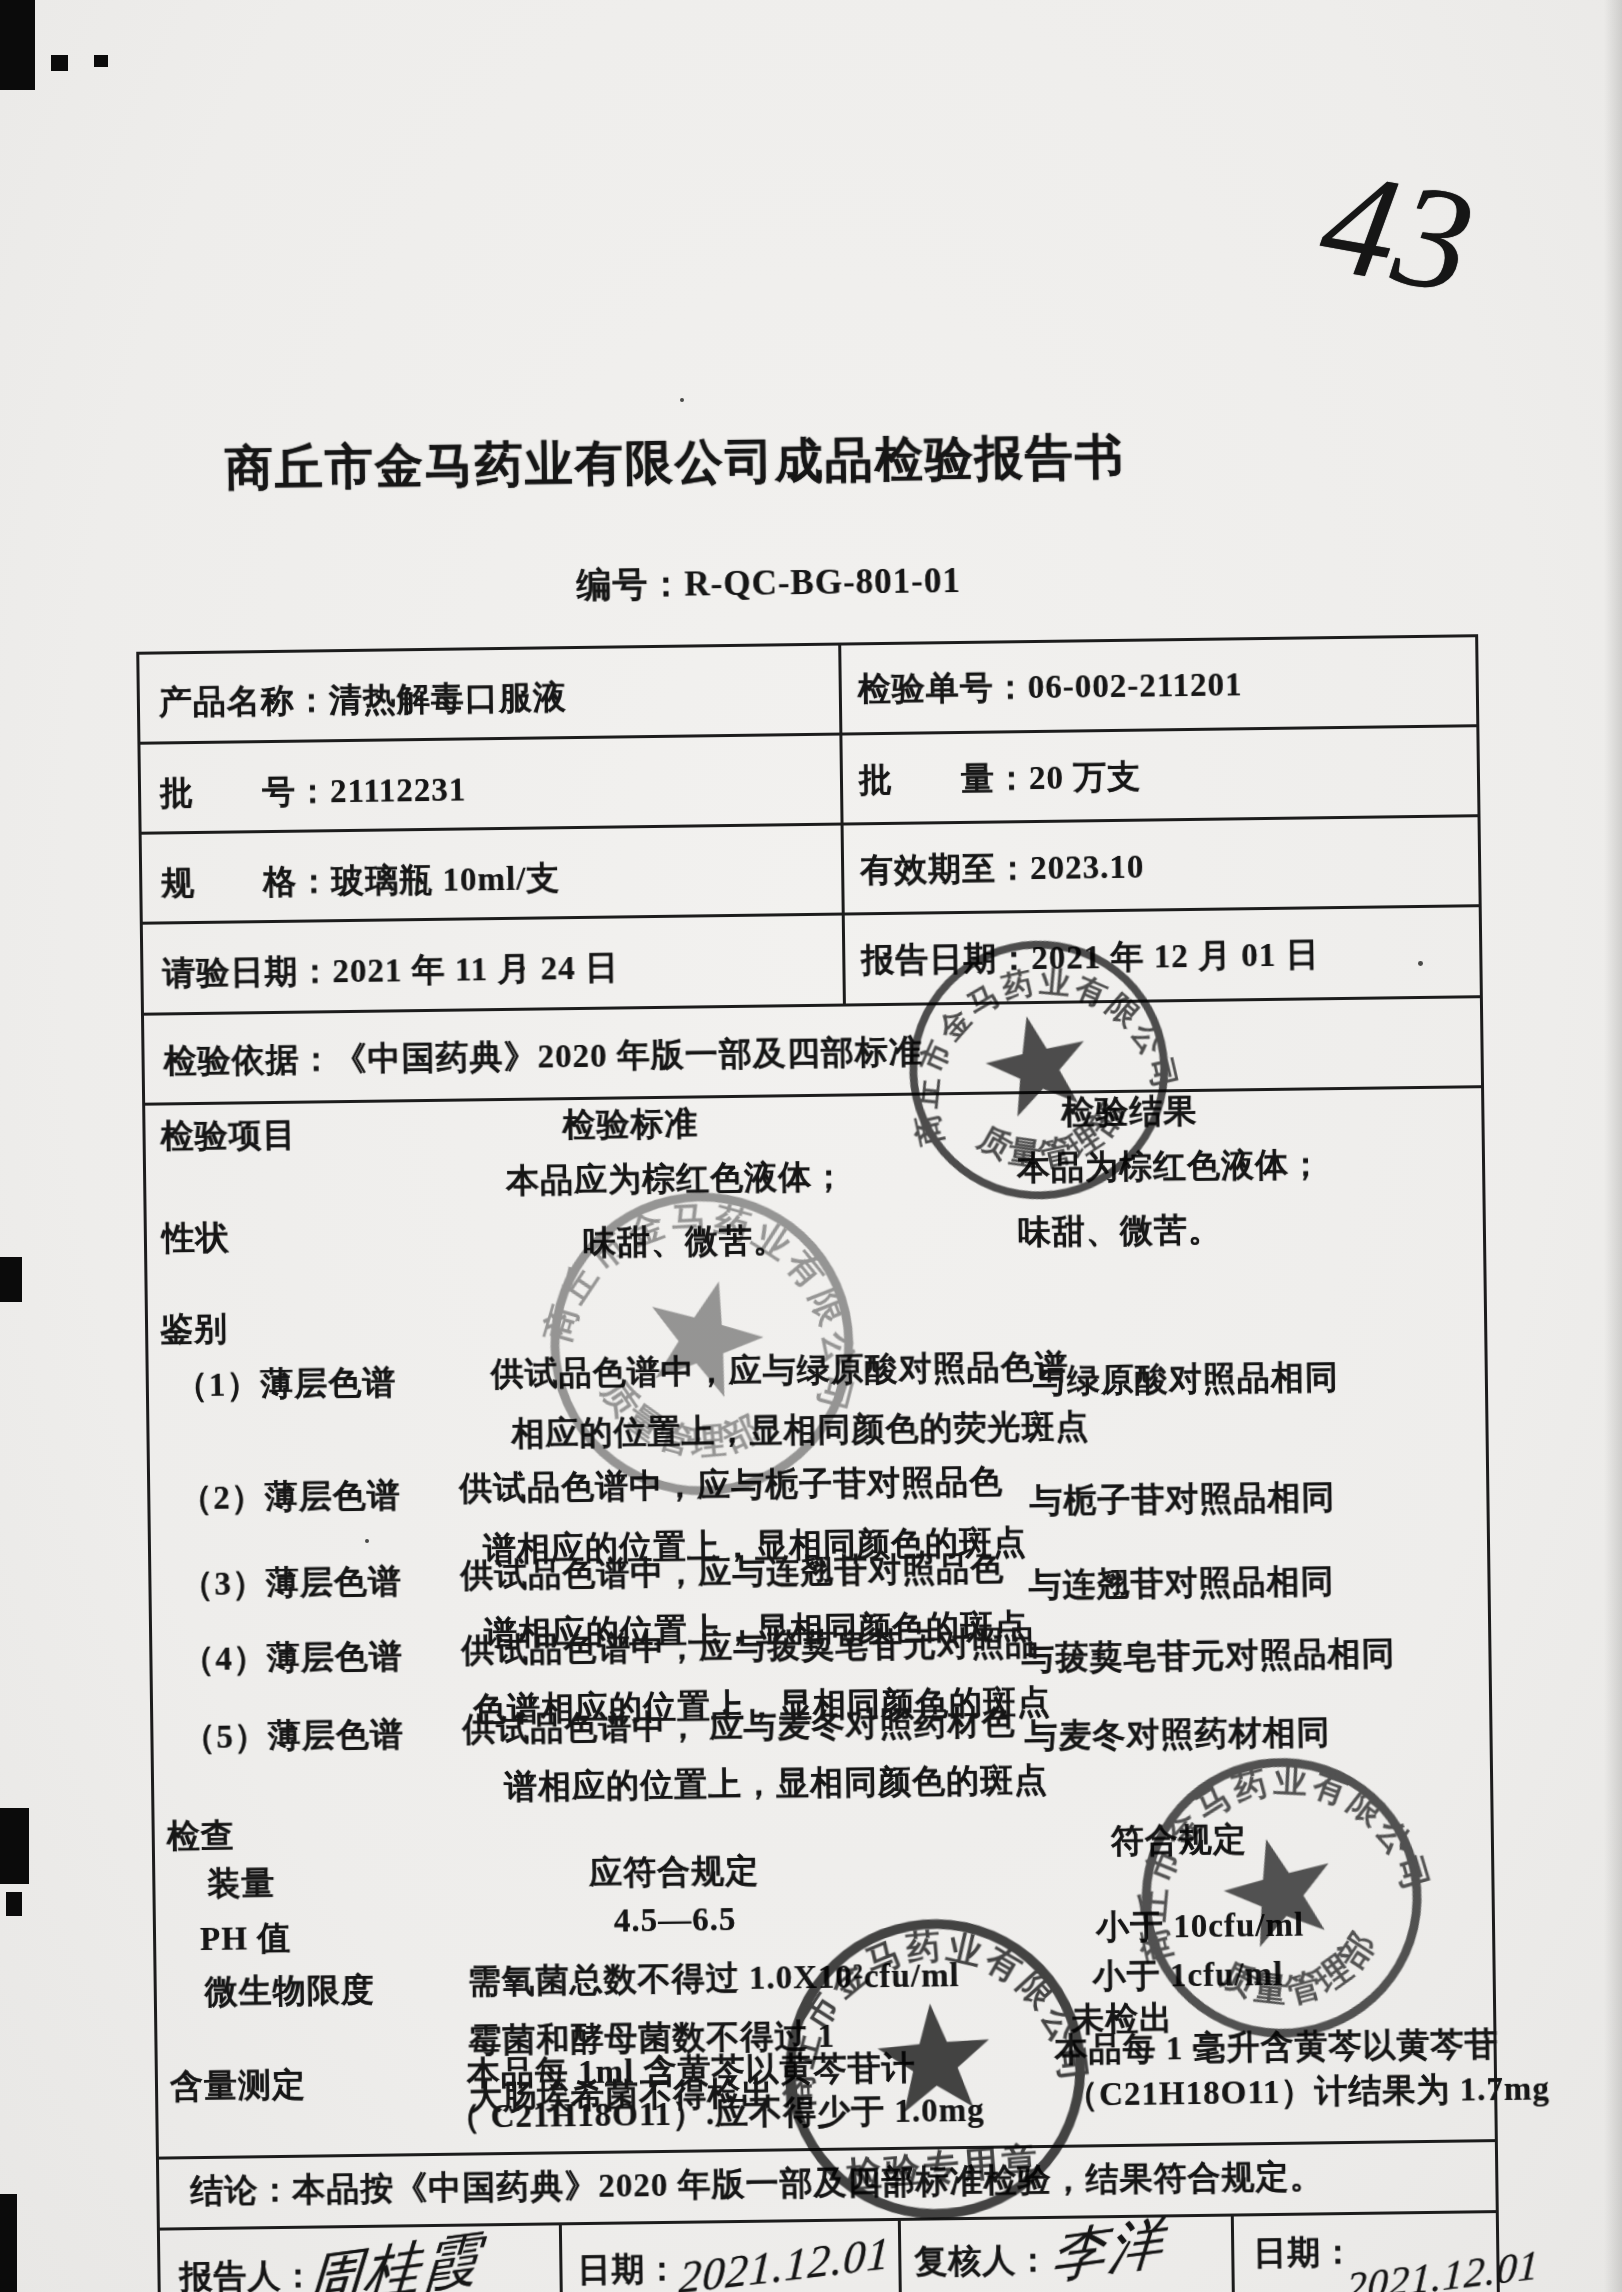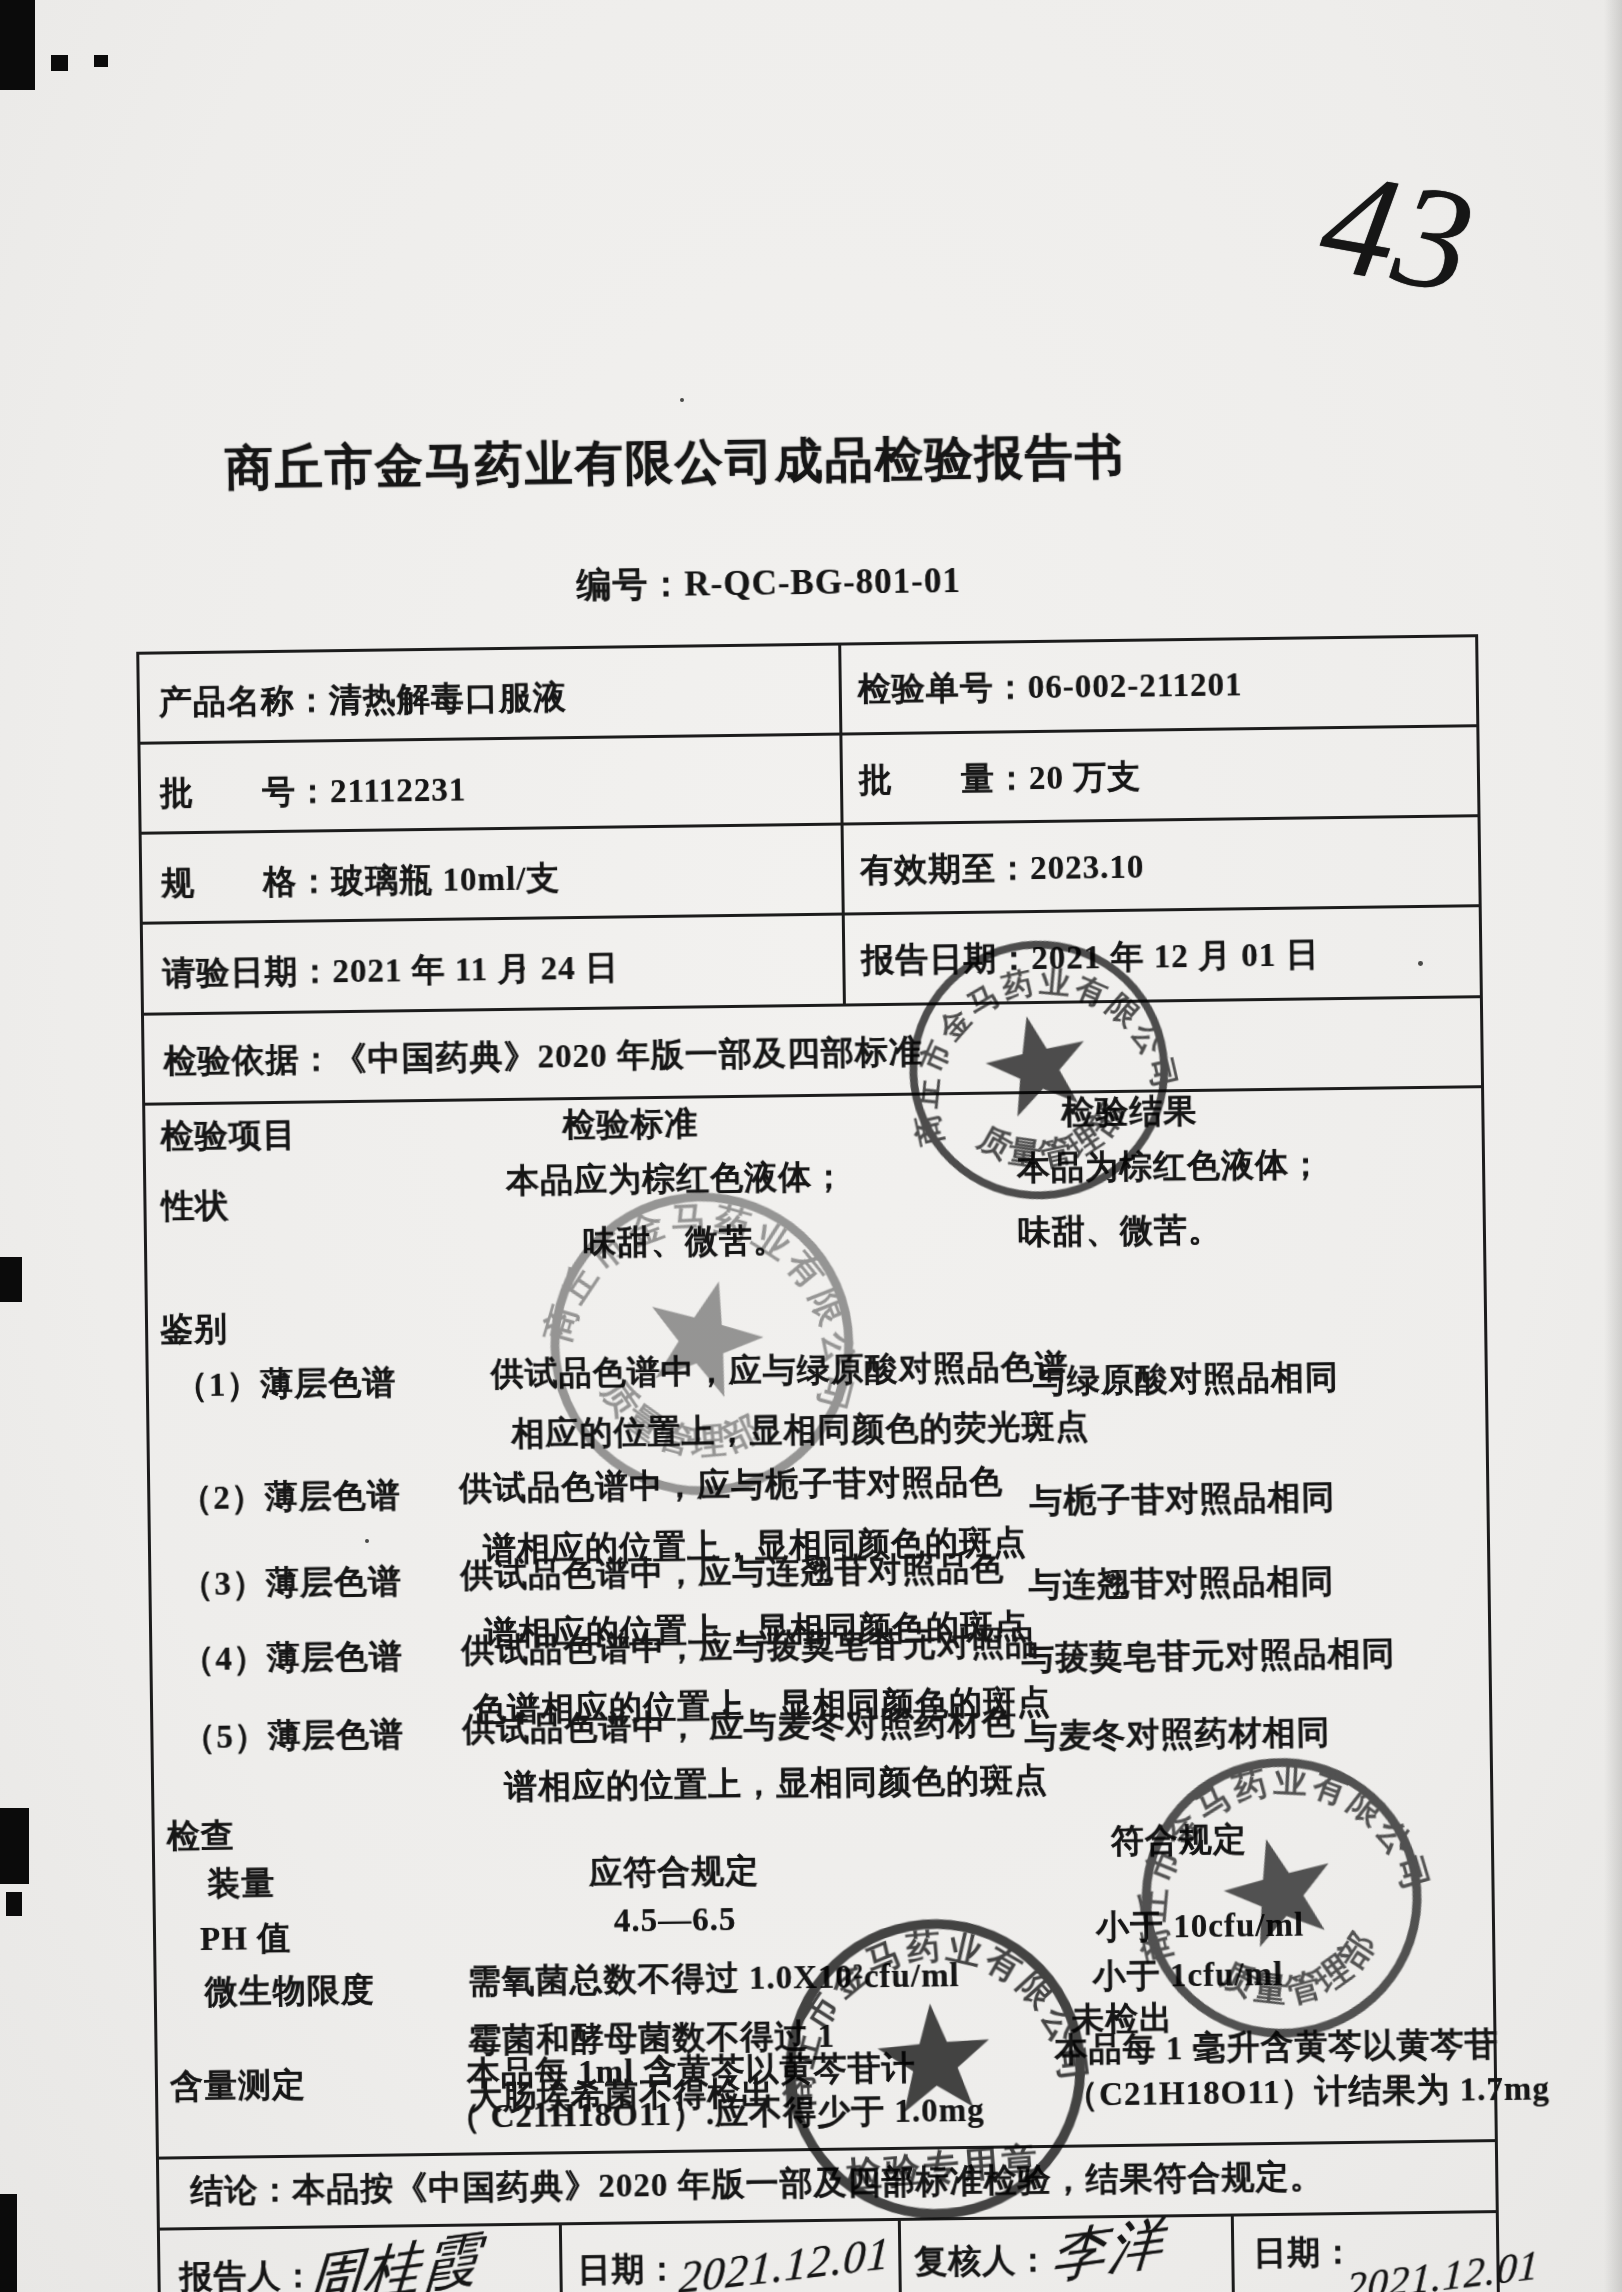--- a/index.html
+++ b/index.html
@@ -99,21 +99,21 @@
     </div>
 
     <div class="t" style="left:169px;top:1031px;">
       <span>检验依据：</span><span>《中国药典》2020 年版一部及四部标准</span>
     </div>
 
     <div class="t" style="left:165px;top:1106px;">检验项目</div>
     <div class="t" style="left:567px;top:1100px;">检验标准</div>
     <div class="t" style="left:1066px;top:1094px;">检验结果</div>
 
-    <div class="t" style="left:165px;top:1176px;">性状</div>
+    <div class="t" style="left:165px;top:1208px;">性状</div>
     <div class="t" style="left:510px;top:1155px;">本品应为棕红色液体；</div>
     <div class="t" style="left:586px;top:1218px;">味甜、微苦。</div>
     <div class="t" style="left:1021px;top:1149px;">本品为棕红色液体；</div>
     <div class="t" style="left:1021px;top:1213px;">味甜、微苦。</div>
 
     <div class="t" style="left:162px;top:1299px;font-family:Liberation Mono, monospace;">鉴别</div>
 
     <div class="t" style="left:176px;top:1355px;">（1）薄层色谱</div>
     <div class="t" style="left:492px;top:1348px;">供试品色谱中，应与绿原酸对照品色谱</div>
     <div class="t" style="left:512px;top:1408px;">相应的位置上，显相同颜色的荧光斑点</div>

